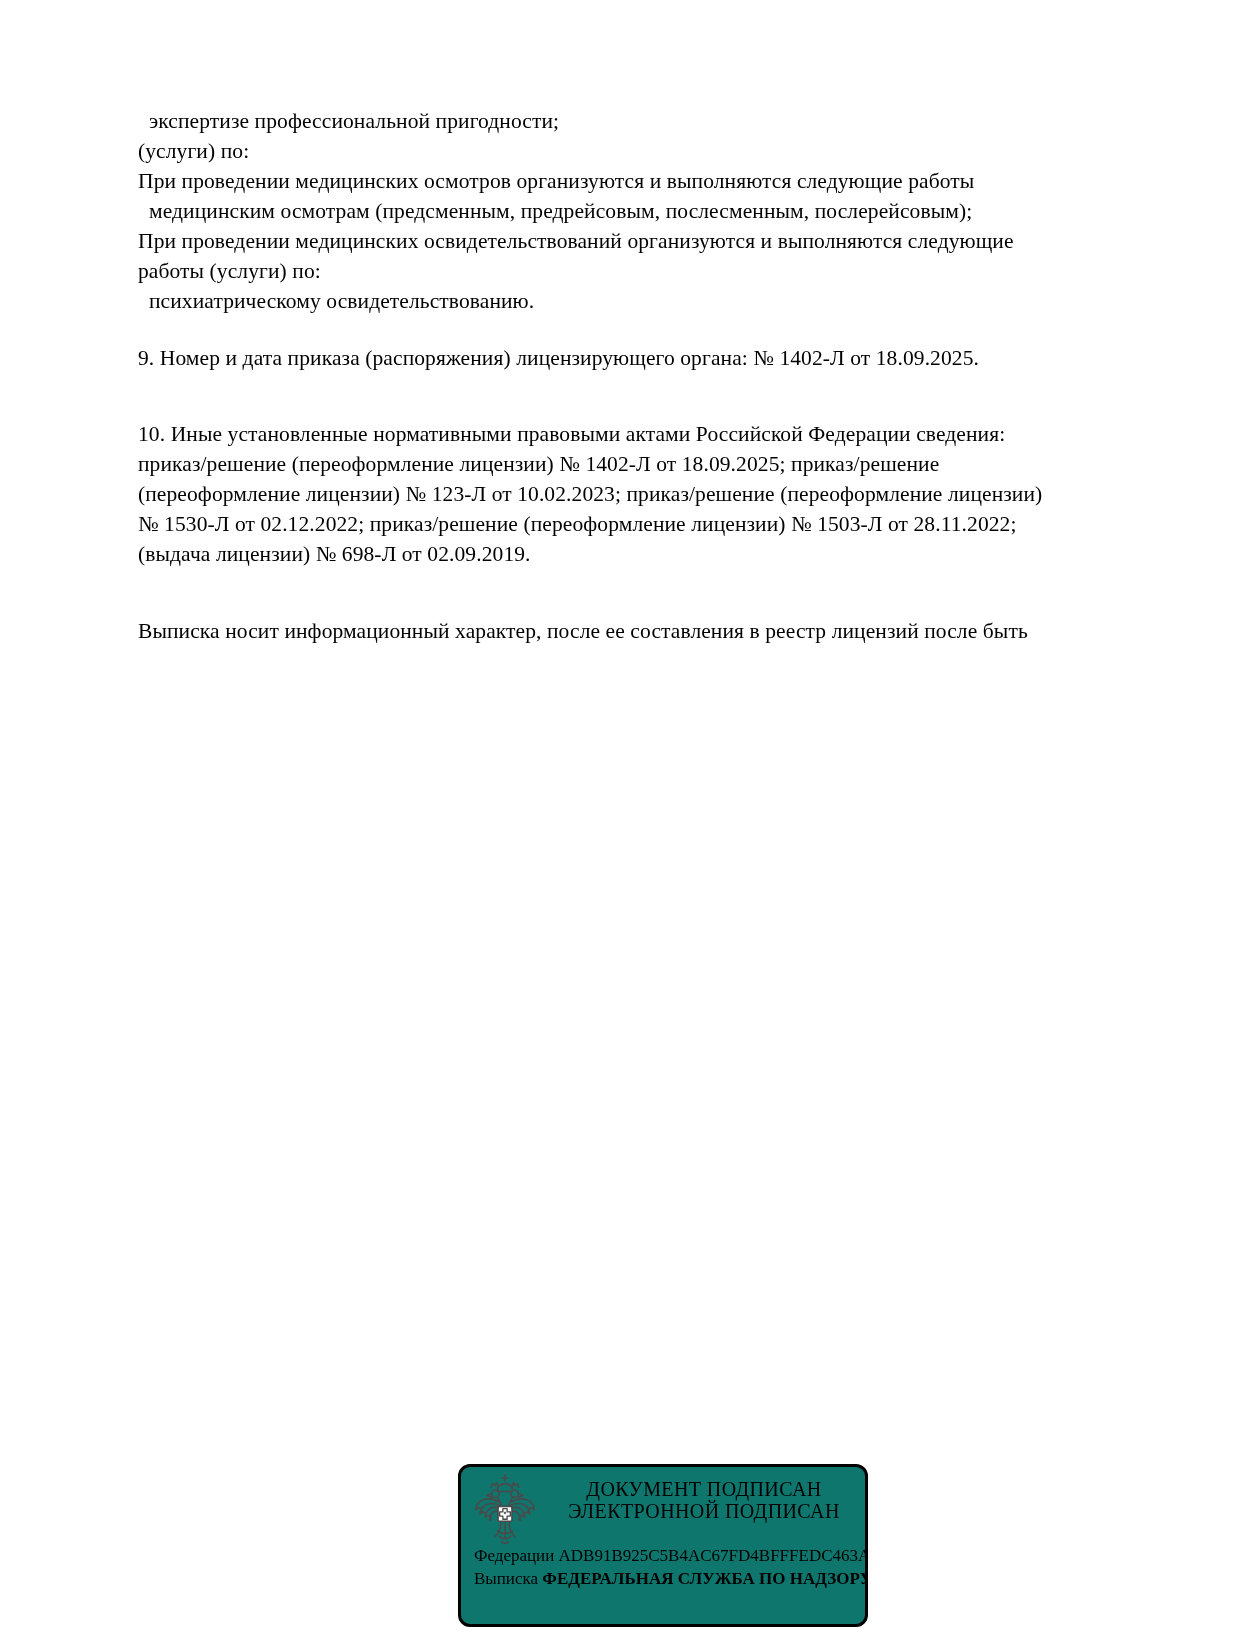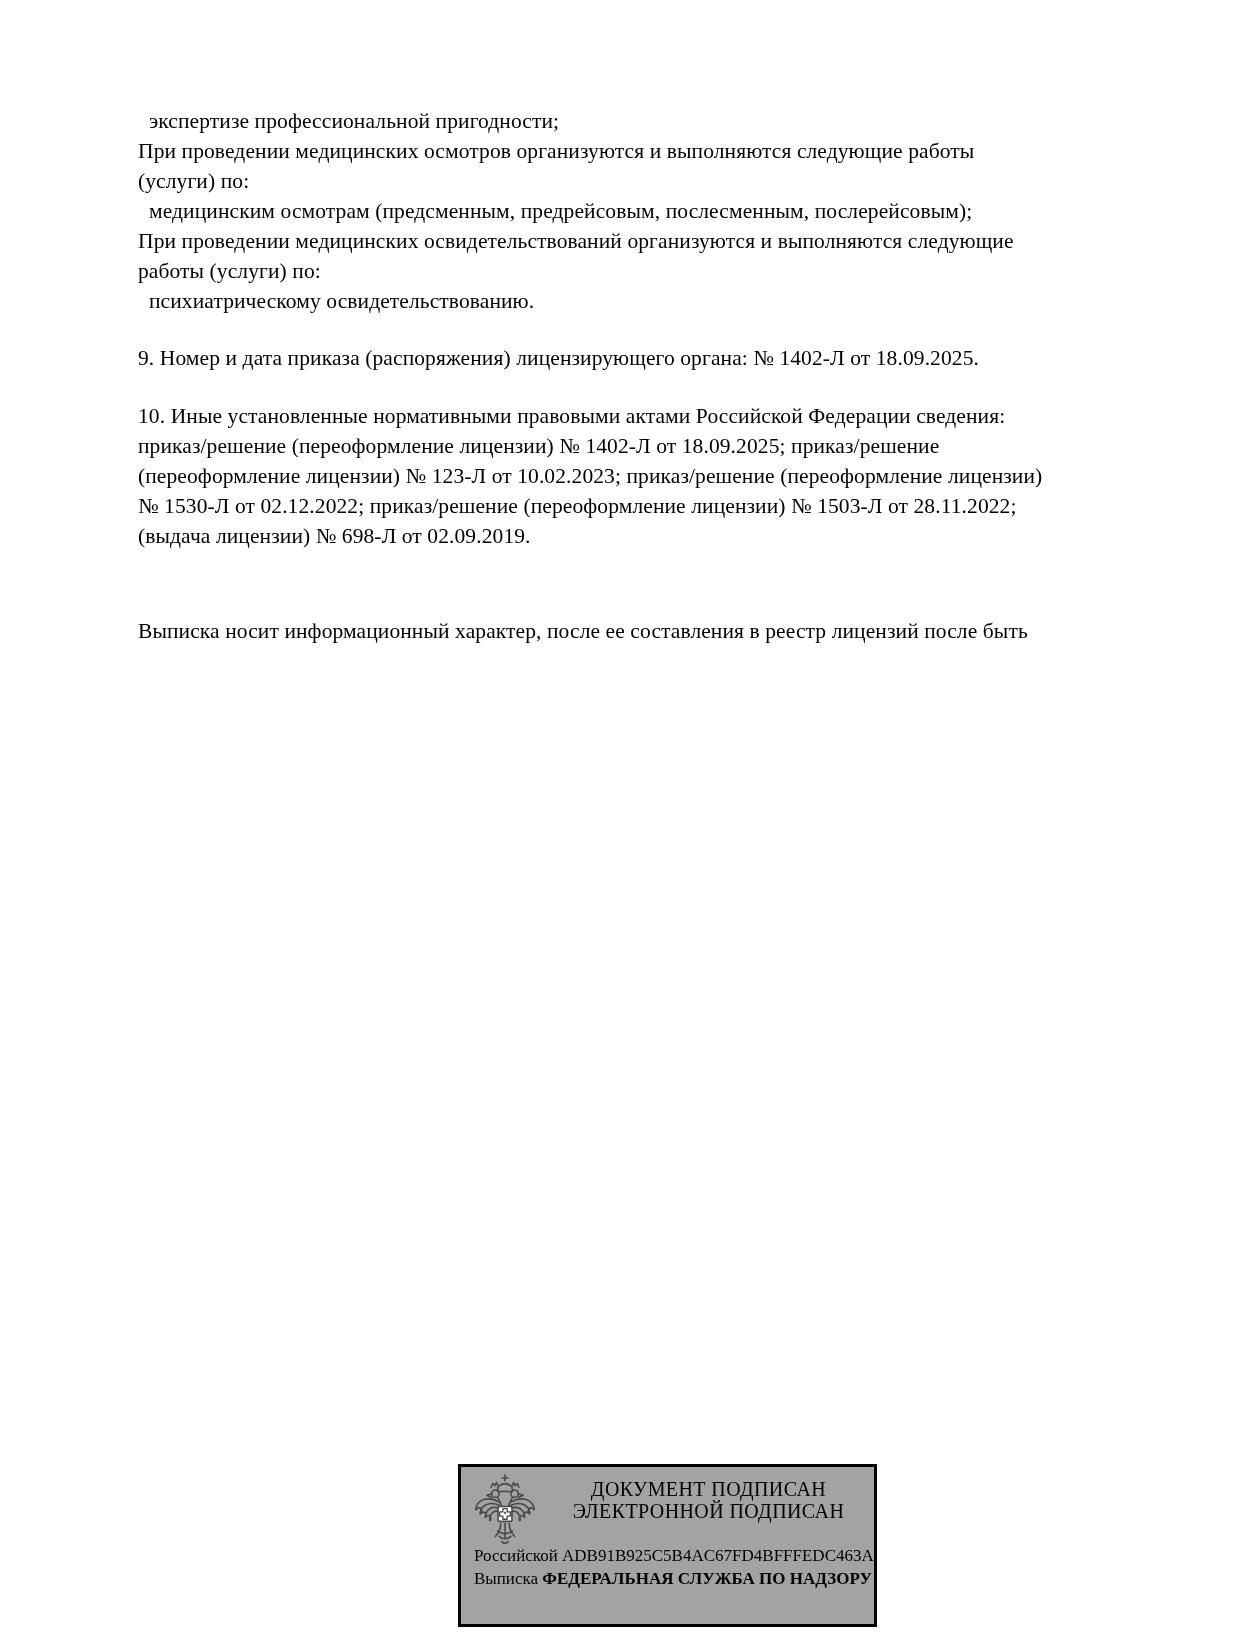--- a/index.html
+++ b/index.html
@@ -24,24 +24,23 @@
   .line.indent { padding-left: 11px; }
 
   
   .stamp {
     position: absolute;
     left: 458px;
     top: 1464px;
     width: 404px;
     height: 157px;
     border: 3px solid #000;
-    border-radius: 0;
-    background: #a3a3a3;
+    border-radius: 12px;
+    background: #0f766e;
     overflow: hidden;
-    padding-left: 9px;
   }
   .stamp-emblem { position: absolute; left: 12px; top: 6px; width: 64px; height: 84px; }
   .stamp-title {
     position: absolute;
     left: 86px;
     right: 4px;
     top: 12px;
     text-align: center;
     font-size: 20px;
     line-height: 21.5px;
@@ -58,33 +57,33 @@
   }
   .stamp-details .bold { font-weight: bold; }
 </style>
 </head>
 <body>
 
 <div class="page">
 
   <div class="para" style="top:106px">
     <div class="line indent">экспертизе профессиональной пригодности;</div>
+    <div class="line">(услуги) по:</div>
     <div class="line">При проведении медицинских осмотров организуются и выполняются следующие работы</div>
-    <div class="line">(услуги) по:</div>
     <div class="line indent">медицинским осмотрам (предсменным, предрейсовым, послесменным, послерейсовым);</div>
     <div class="line">При проведении медицинских освидетельствований организуются и выполняются следующие</div>
     <div class="line">работы (услуги) по:</div>
     <div class="line indent">психиатрическому освидетельствованию.</div>
   </div>
 
   <div class="para" style="top:343px">
     <div class="line">9. Номер и дата приказа (распоряжения) лицензирующего органа: № 1402-Л от 18.09.2025.</div>
   </div>
 
-  <div class="para" style="top:401px">
+  <div class="para" style="top:419px">
     <div class="line">10. Иные установленные нормативными правовыми актами Российской Федерации сведения:</div>
     <div class="line">приказ/решение (переоформление лицензии) № 1402-Л от 18.09.2025; приказ/решение</div>
     <div class="line">(переоформление лицензии) № 123-Л от 10.02.2023; приказ/решение (переоформление лицензии)</div>
     <div class="line">№ 1530-Л от 02.12.2022; приказ/решение (переоформление лицензии) № 1503-Л от 28.11.2022;</div>
     <div class="line">(выдача лицензии) № 698-Л от 02.09.2019.</div>
   </div>
 
   <div class="para" style="top:616px">
     <div class="line">Выписка носит информационный характер, после ее составления в реестр лицензий после быть</div>
   </div>
@@ -135,21 +134,21 @@
       </svg>
     </div>
 
     <div class="stamp-title">
       <div>ДОКУМЕНТ ПОДПИСАН</div>
       <div>ЭЛЕКТРОННОЙ ПОДПИСАН</div>
     </div>
 
     <div class="stamp-details">
       <div>
-        <span>Российской</span>
+        <span>Федерации</span>
         <span>ADB91B925C5B4AC67FD4BFFFEDC463AE</span>
       </div>
       <div>
         <span>Выписка</span>
         <span class="bold">ФЕДЕРАЛЬНАЯ СЛУЖБА ПО НАДЗОРУ В СФ</span>
       </div>
     </div>
 
   </div>
 

